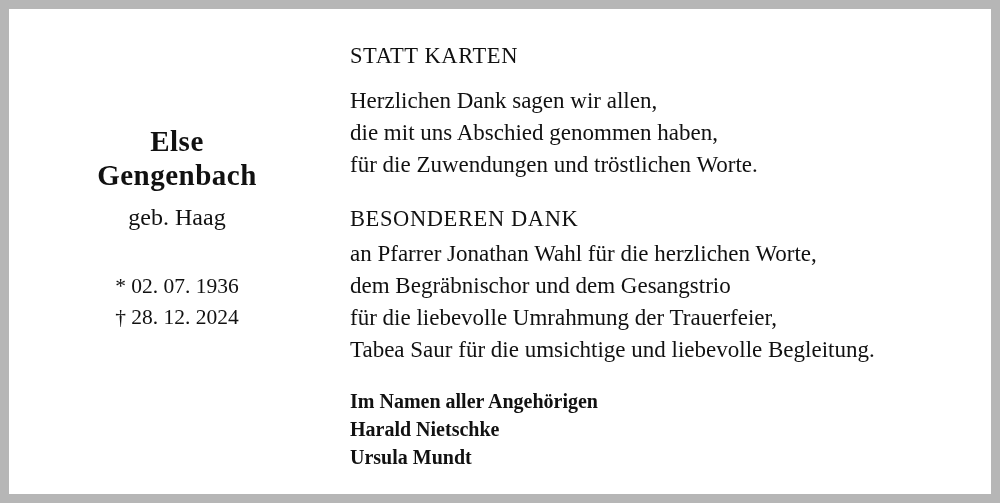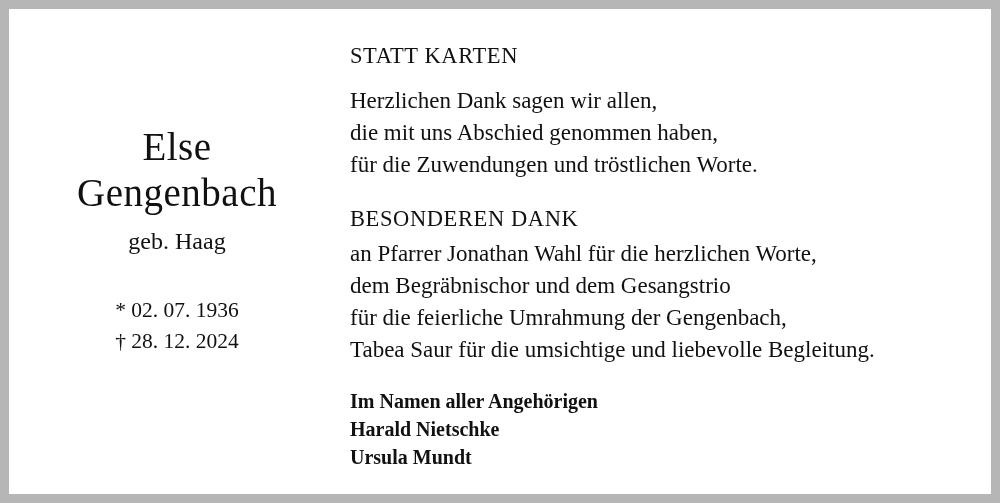--- a/index.html
+++ b/index.html
@@ -35,22 +35,22 @@
     align-items: flex-start;
   }
   .left-column {
     box-sizing: border-box;
     width: 330px;
     flex: 0 0 330px;
     padding-top: 112px;
     text-align: center;
   }
   .deceased-name {
-    font-weight: normal;
-    font-size: 39px;
+    font-weight: bold;
+    font-size: 29px;
     line-height: 1.18;
     letter-spacing: 0.5px;
     color: #111111;
   }
   .deceased-name .line {
     display: block;
     white-space: nowrap;
   }
   .maiden-name {
     margin-top: 12px;
@@ -125,21 +125,21 @@
         <p>Herzlichen Dank sagen wir allen,</p>
         <p>die mit uns Abschied genommen haben,</p>
         <p>für die Zuwendungen und tröstlichen Worte.</p>
       </div>
 
       <div class="heading" style="margin-bottom:3px;">BESONDEREN DANK</div>
 
       <div class="block heading-gap">
         <p>an Pfarrer Jonathan Wahl für die herzlichen Worte,</p>
         <p>dem Begräbnischor und dem Gesangstrio</p>
-        <p>für die feierliche Umrahmung der Gengenbach,</p>
+        <p>für die liebevolle Umrahmung der Trauerfeier,</p>
         <p>Tabea Saur für die umsichtige und liebevolle Begleitung.</p>
       </div>
 
       <div class="block signatories heading-gap">
         <p>Im Namen aller Angehörigen</p>
         <p>Harald Nietschke</p>
         <p>Ursula Mundt</p>
       </div>
 
     </div>

